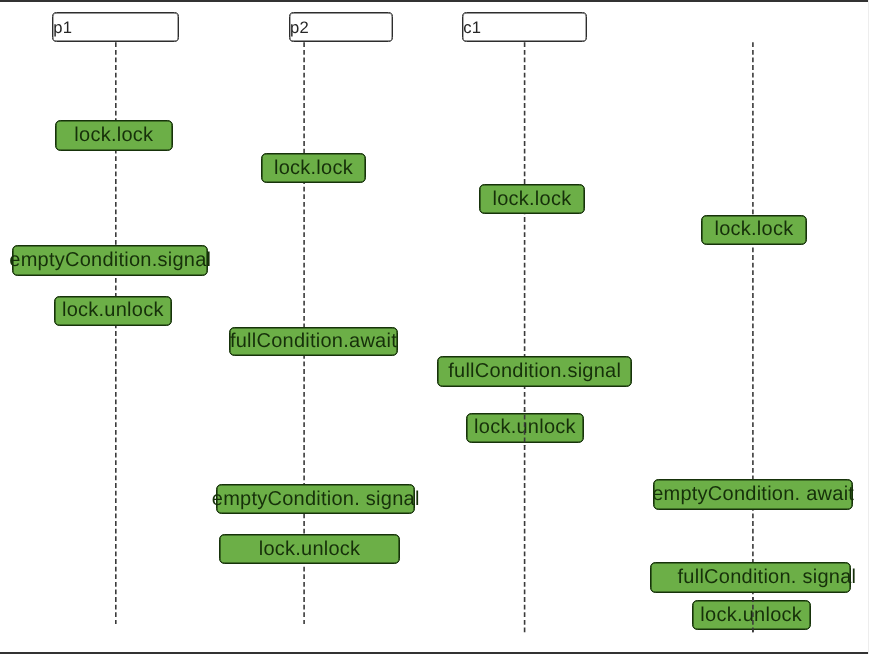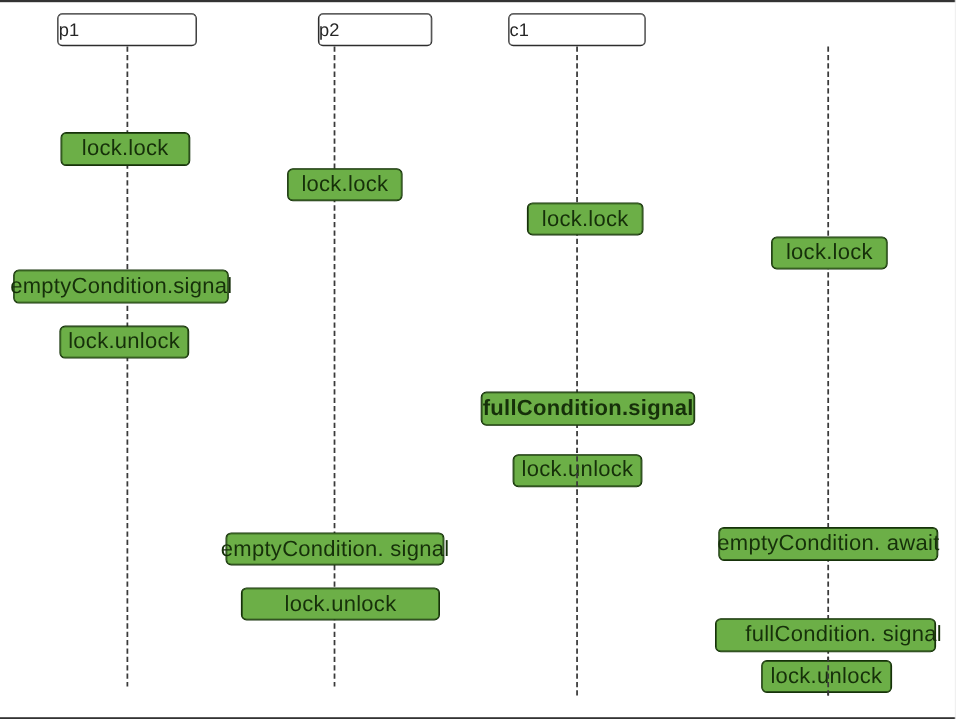--- a/index.html
+++ b/index.html
@@ -102,30 +102,33 @@
       </div>
       <div class="event-box" style="left: 12.3px; top: 245px; width: 196px; height: 31px; background: rgb(108, 175, 71); border-color: rgb(22, 50, 10); box-shadow: rgb(22, 50, 10) 0px 0px 0px 0.6px inset; color: rgb(22, 48, 10);">
         <span>emptyCondition.signal</span>
       </div>
       <div class="event-box" style="left: 53.8px; top: 295.8px; width: 118.1px; height: 30.2px; background: rgb(108, 175, 71); border-color: rgb(22, 50, 10); box-shadow: rgb(22, 50, 10) 0px 0px 0px 0.6px inset; color: rgb(22, 48, 10);">
         <span>lock.unlock</span>
       </div>
       <div class="event-box" style="left: 260.9px; top: 153.1px; width: 105.2px; height: 30.2px; background: rgb(108, 175, 71); border-color: rgb(22, 50, 10); box-shadow: rgb(22, 50, 10) 0px 0px 0px 0.6px inset; color: rgb(22, 48, 10);">
         <span>lock.lock</span>
       </div>
-      <div class="event-box" style="left: 205px; top: 483.8px; width: 199.4px; height: 30.6px; background: rgb(108, 175, 71); border-color: rgb(22, 50, 10); box-shadow: rgb(22, 50, 10) 0px 0px 0px 0.6px inset; color: rgb(22, 48, 10);">
+      <div class="event-box" style="left: 228.6px; top: 326.6px; width: 169.7px; height: 29.8px; background: rgb(108, 175, 71); border-color: rgb(22, 50, 10); box-shadow: rgb(22, 50, 10) 0px 0px 0px 0.6px inset; color: rgb(22, 48, 10);">
+        <span>fullCondition.await</span>
+      </div>
+      <div class="event-box" style="left: 216px; top: 483.8px; width: 199.4px; height: 30.6px; background: rgb(108, 175, 71); border-color: rgb(22, 50, 10); box-shadow: rgb(22, 50, 10) 0px 0px 0px 0.6px inset; color: rgb(22, 48, 10);">
         <span>emptyCondition. signal</span>
       </div>
       <div class="event-box" style="left: 218.6px; top: 533.9px; width: 181.9px; height: 30.4px; background: rgb(108, 175, 71); border-color: rgb(22, 50, 10); box-shadow: rgb(22, 50, 10) 0px 0px 0px 0.6px inset; color: rgb(22, 48, 10);">
         <span>lock.unlock</span>
       </div>
       <div class="event-box" style="left: 478.8px; top: 184.2px; width: 106.3px; height: 30.2px; background: rgb(108, 175, 71); border-color: rgb(22, 50, 10); box-shadow: rgb(22, 50, 10) 0px 0px 0px 0.6px inset; color: rgb(22, 48, 10);">
         <span>lock.lock</span>
       </div>
-      <div class="event-box" style="left: 437.3px; top: 356.3px; width: 194.8px; height: 30.4px; background: rgb(108, 175, 71); border-color: rgb(22, 50, 10); box-shadow: rgb(22, 50, 10) 0px 0px 0px 0.6px inset; color: rgb(22, 48, 10); font-weight: bold;">
+      <div class="event-box" style="left: 437.3px; top: 356.3px; width: 194.8px; height: 30.4px; background: rgb(108, 175, 71); border-color: rgb(22, 50, 10); box-shadow: rgb(22, 50, 10) 0px 0px 0px 0.6px inset; color: rgb(22, 48, 10);">
         <span>fullCondition.signal</span>
       </div>
       <div class="event-box" style="left: 465.6px; top: 412.9px; width: 118.7px; height: 30.1px; background: rgb(108, 175, 71); border-color: rgb(22, 50, 10); box-shadow: rgb(22, 50, 10) 0px 0px 0px 0.6px inset; color: rgb(22, 48, 10);">
         <span>lock.unlock</span>
       </div>
       <div class="event-box" style="left: 701.4px; top: 214.7px; width: 105.2px; height: 30px; background: rgb(108, 175, 71); border-color: rgb(22, 50, 10); box-shadow: rgb(22, 50, 10) 0px 0px 0px 0.6px inset; color: rgb(22, 48, 10);">
         <span>lock.lock</span>
       </div>
       <div class="event-box" style="left: 652.9px; top: 443.4px; width: 200.5px; height: 30.2px; background: rgb(108, 175, 71); border-color: rgb(22, 50, 10); box-shadow: rgb(22, 50, 10) 0px 0px 0px 0.6px inset; color: rgb(22, 48, 10); margin-top: 36px;">
         <span>emptyCondition. await</span>

